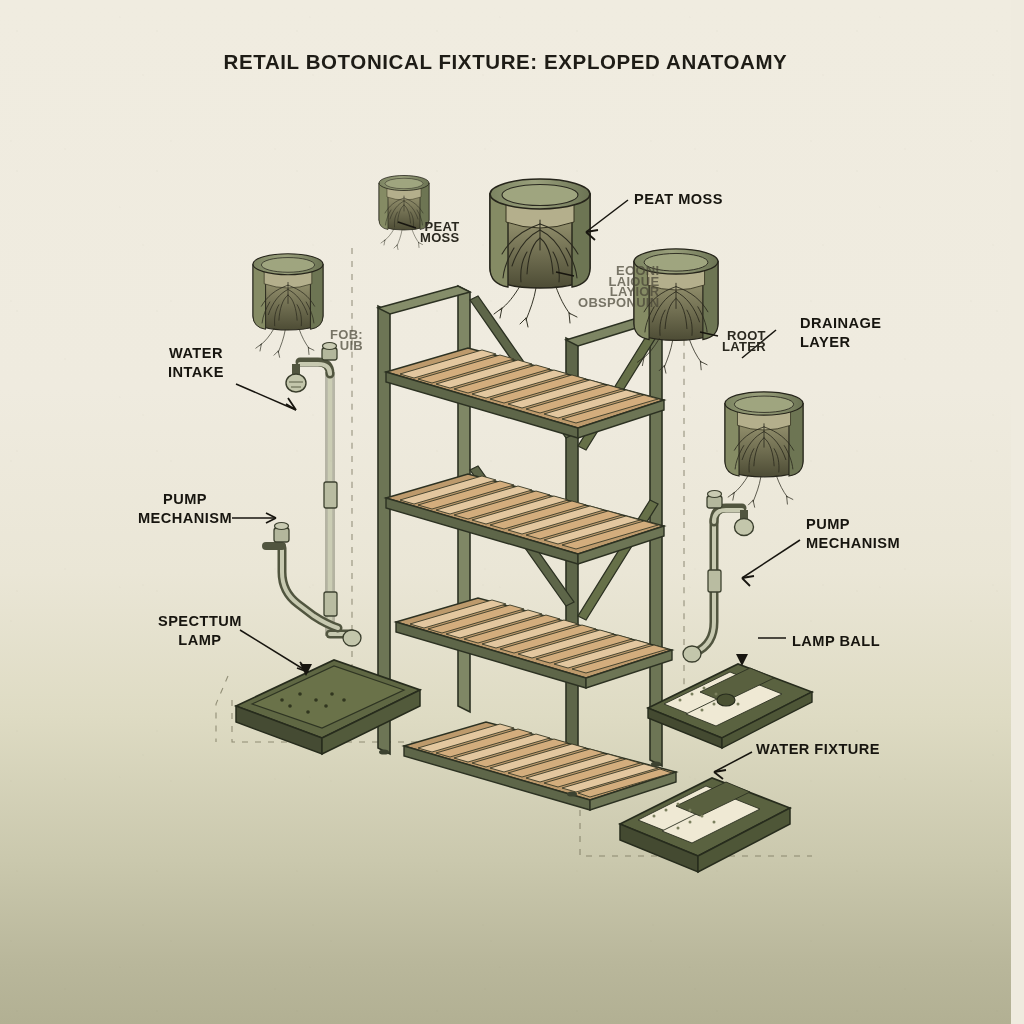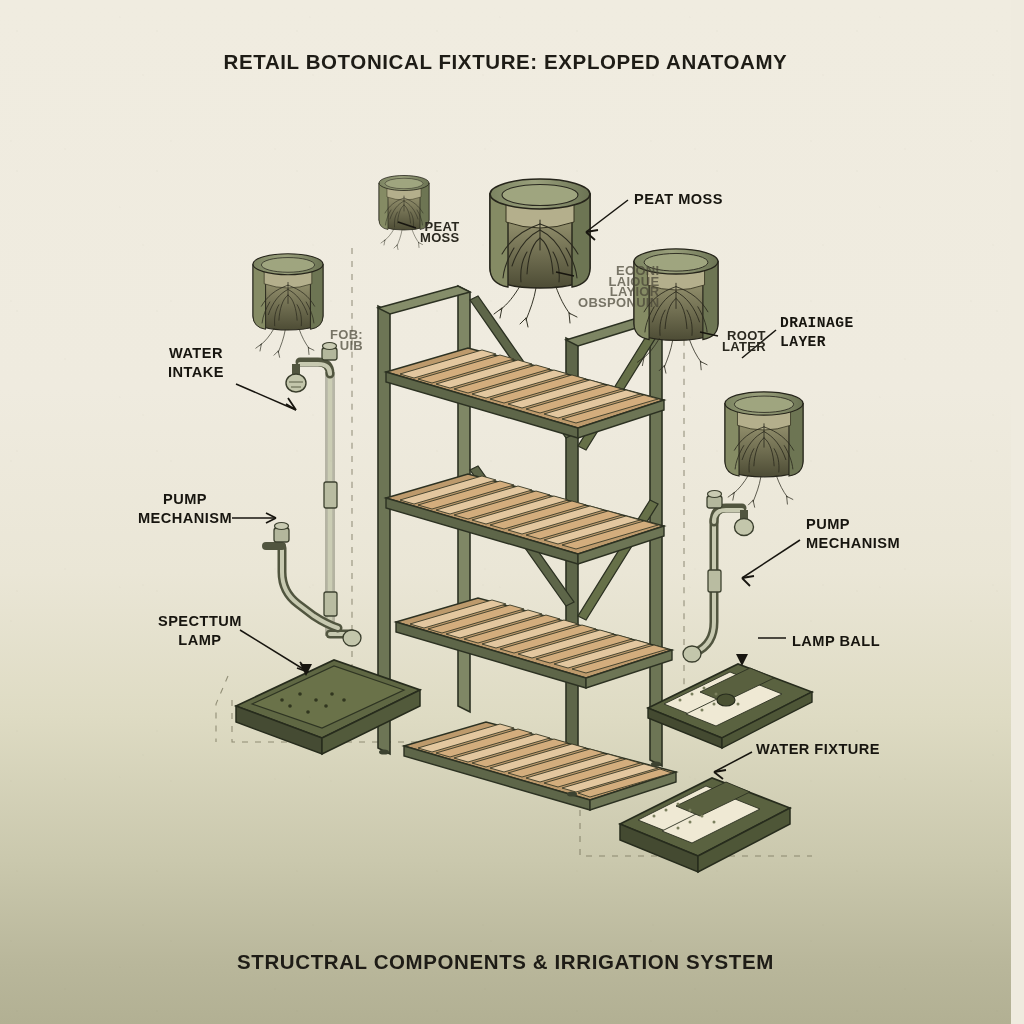--- a/index.html
+++ b/index.html
@@ -369,31 +369,30 @@
     <g fill="#17150f">
       <path d="M300,664 L312,664 L306,676 Z"></path>
       <path d="M736,654 L748,654 L742,666 Z"></path>
       <path d="M714,766 L726,766 L720,778 Z" opacity="0"></path>
     </g>
   </svg>
 
   <div id="grain"></div>
 
   <div class="ttl" id="title">RETAIL BOTONICAL FIXTURE: EXPLOPED ANATOAMY</div>
-  <div class="ttl" id="caption">STRUCTRAL COMPONENTS &amp; IRRIGATION SYSTEM</div>
 
   <div class="lbl l" style="left:168px;top:344px;">WATER
 INTAKE</div>
   <div class="lbl l" style="left:138px;top:490px;">PUMP
 MECHANISM</div>
   <div class="lbl l" style="left:158px;top:612px;">SPECTTUM
 LAMP</div>
 
   <div class="lbl r" style="left:634px;top:190px;">PEAT MOSS</div>
-  <div class="lbl r" style="left:780px;top:314px;font-family:Liberation Mono, monospace;">DRAINAGE
+  <div class="lbl r" style="left:800px;top:314px;">DRAINAGE
 LAYER</div>
   <div class="lbl r" style="left:806px;top:515px;">PUMP
 MECHANISM</div>
   <div class="lbl r" style="left:792px;top:632px;">LAMP BALL</div>
   <div class="lbl r" style="left:756px;top:740px;">WATER FIXTURE</div>
 
   <div class="mini" style="left:420px;top:222px;">PEAT
 MOSS</div>
   <div class="mini" style="left:722px;top:331px;">ROOT
 LATER</div>

